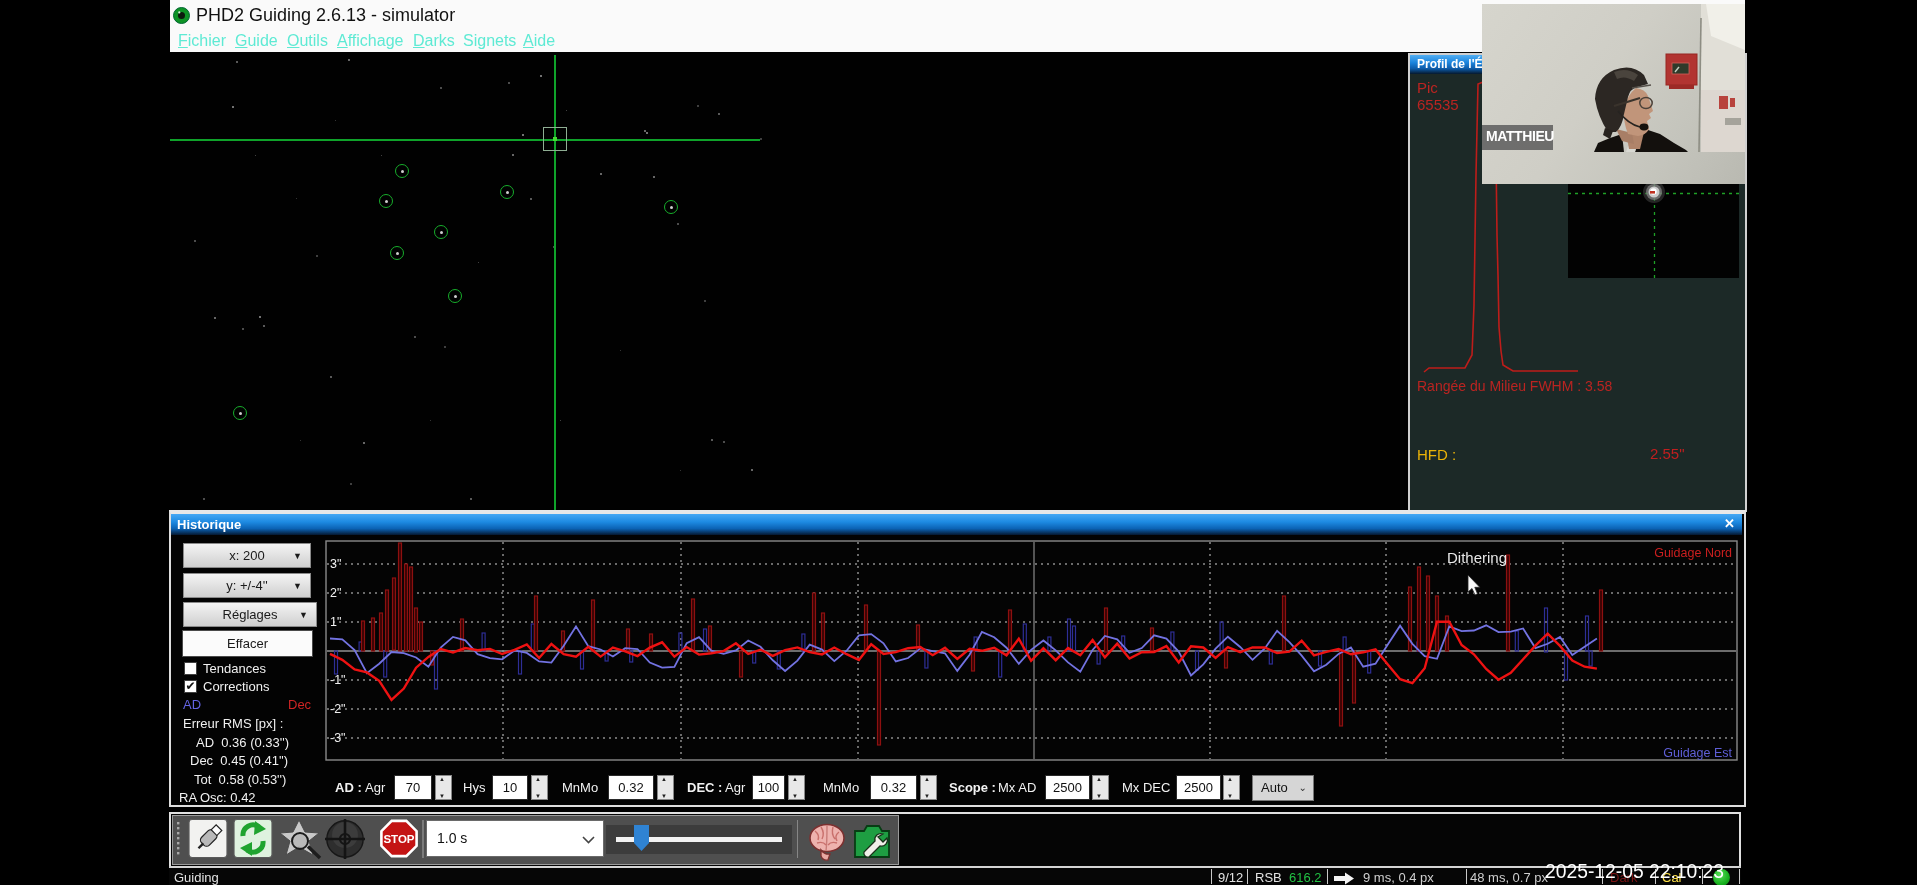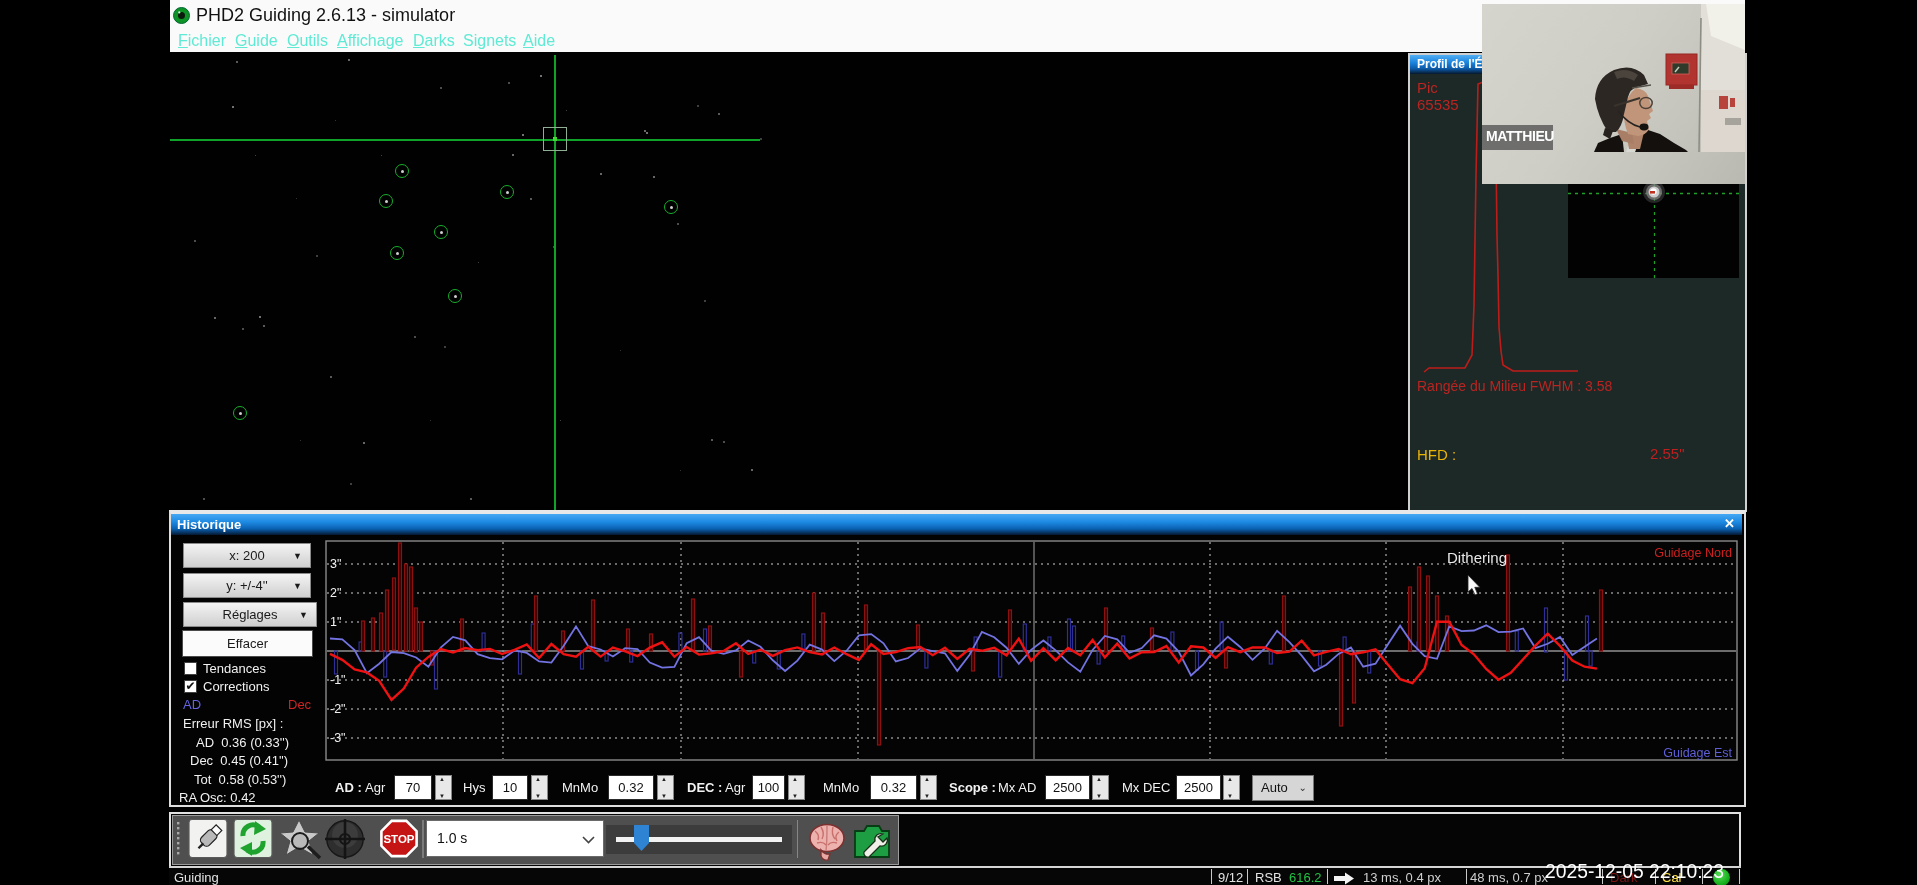--- a/index.html
+++ b/index.html
@@ -406,19 +406,19 @@
  <div class="sep" style="left:255px;top:1px;height:15px"></div>
  <div class="sep" style="left:391px;top:1px;height:15px"></div>
  <div class="sep" style="left:444px;top:1px;height:15px"></div>
  <div class="sep" style="left:491px;top:1px;height:15px"></div>
  <div class="sep" style="left:528px;top:1px;height:15px"></div>
  <div class="stxt" style="left:7px;top:2px">9/12</div>
  <div class="stxt" style="left:44px;top:2px">RSB&nbsp; <span style="color:#22c244">616.2</span></div>
  <svg width="22" height="13" style="position:absolute;left:122px;top:4px">
       <polygon points="1,4 12,4 12,0.5 21,6.5 12,12.5 12,9 1,9" fill="#f4f4f4"></polygon>
     </svg>
- <div class="stxt" style="left:152px;top:2px;color:#cfcfcf">13 ms, 0.4 px</div>
+ <div class="stxt" style="left:152px;top:2px;color:#cfcfcf">9 ms, 0.4 px</div>
  <div class="stxt" style="left:259px;top:2px;color:#cfcfcf">48 ms, 0.7 px</div>
  <div class="stxt" style="left:399px;top:2px;color:#7c1414">Dark</div>
  <div class="stxt" style="left:451px;top:2px;color:#fde047">Cal</div>
  <div class="abs" style="left:502px;top:1px;width:17px;height:17px;border-radius:50%;background:radial-gradient(circle at 40% 35%,#5ae05a,#17b01e 60%,#0a7a10)"></div>
 </div>
 <div class="abs" style="left:1545px;top:861px;font-size:19.3px;color:#fff;white-space:nowrap">2025-12-05 22:10:23</div>
 
 </body></html>

